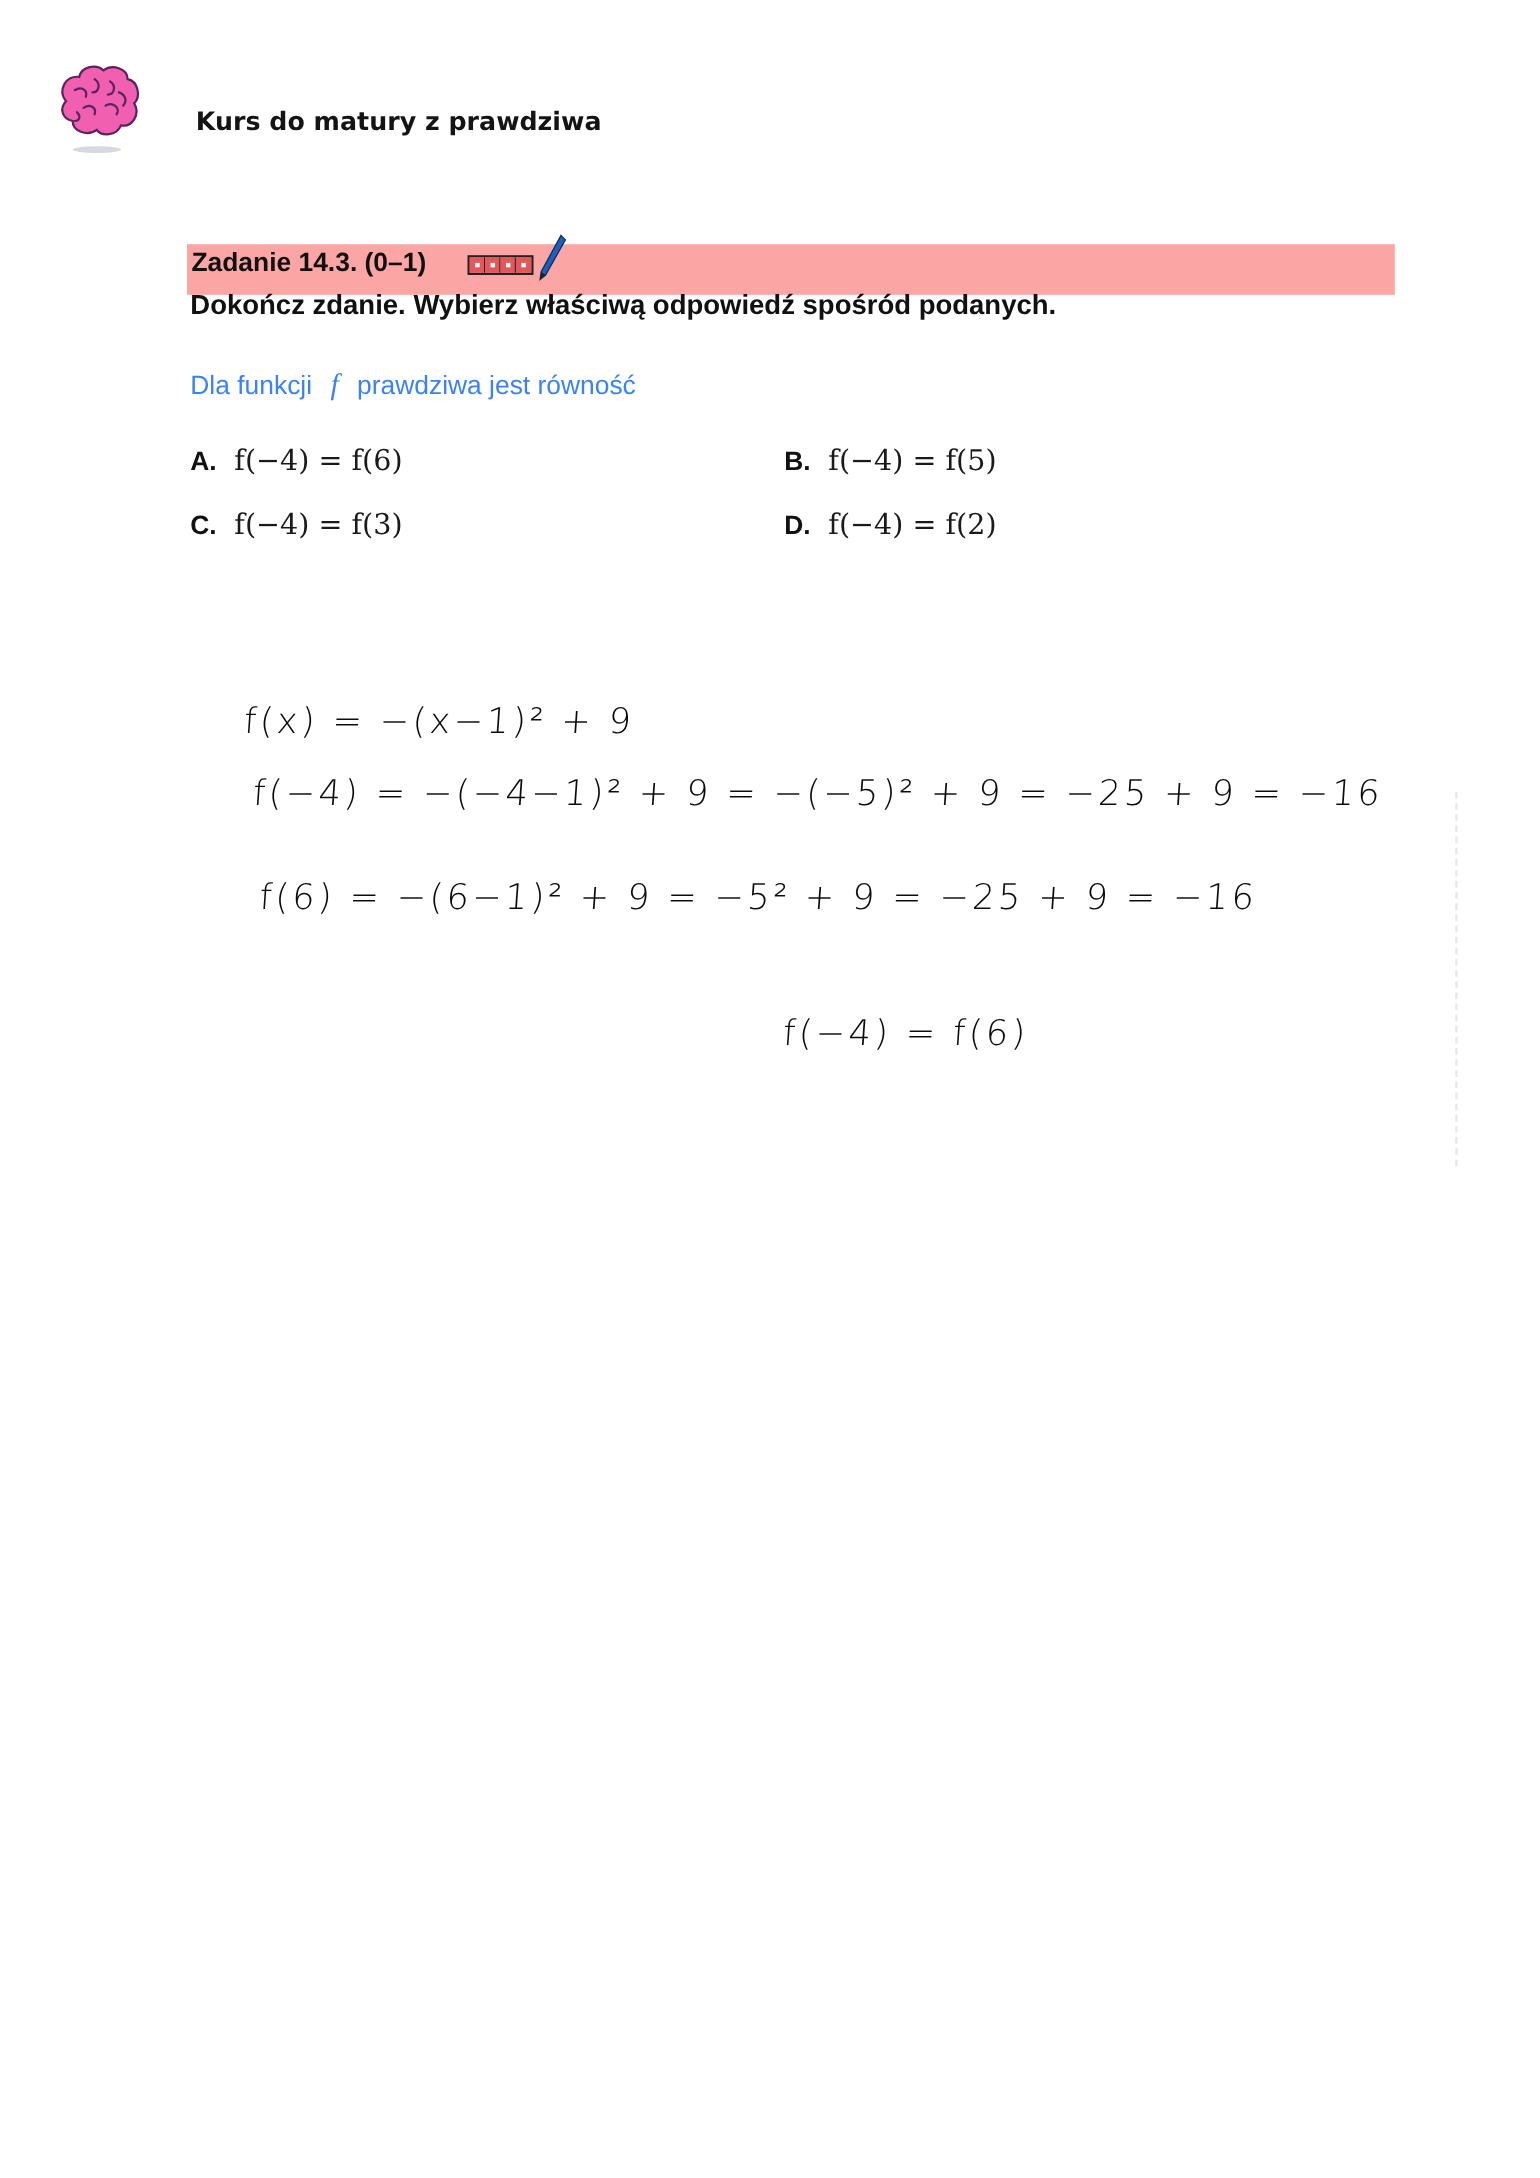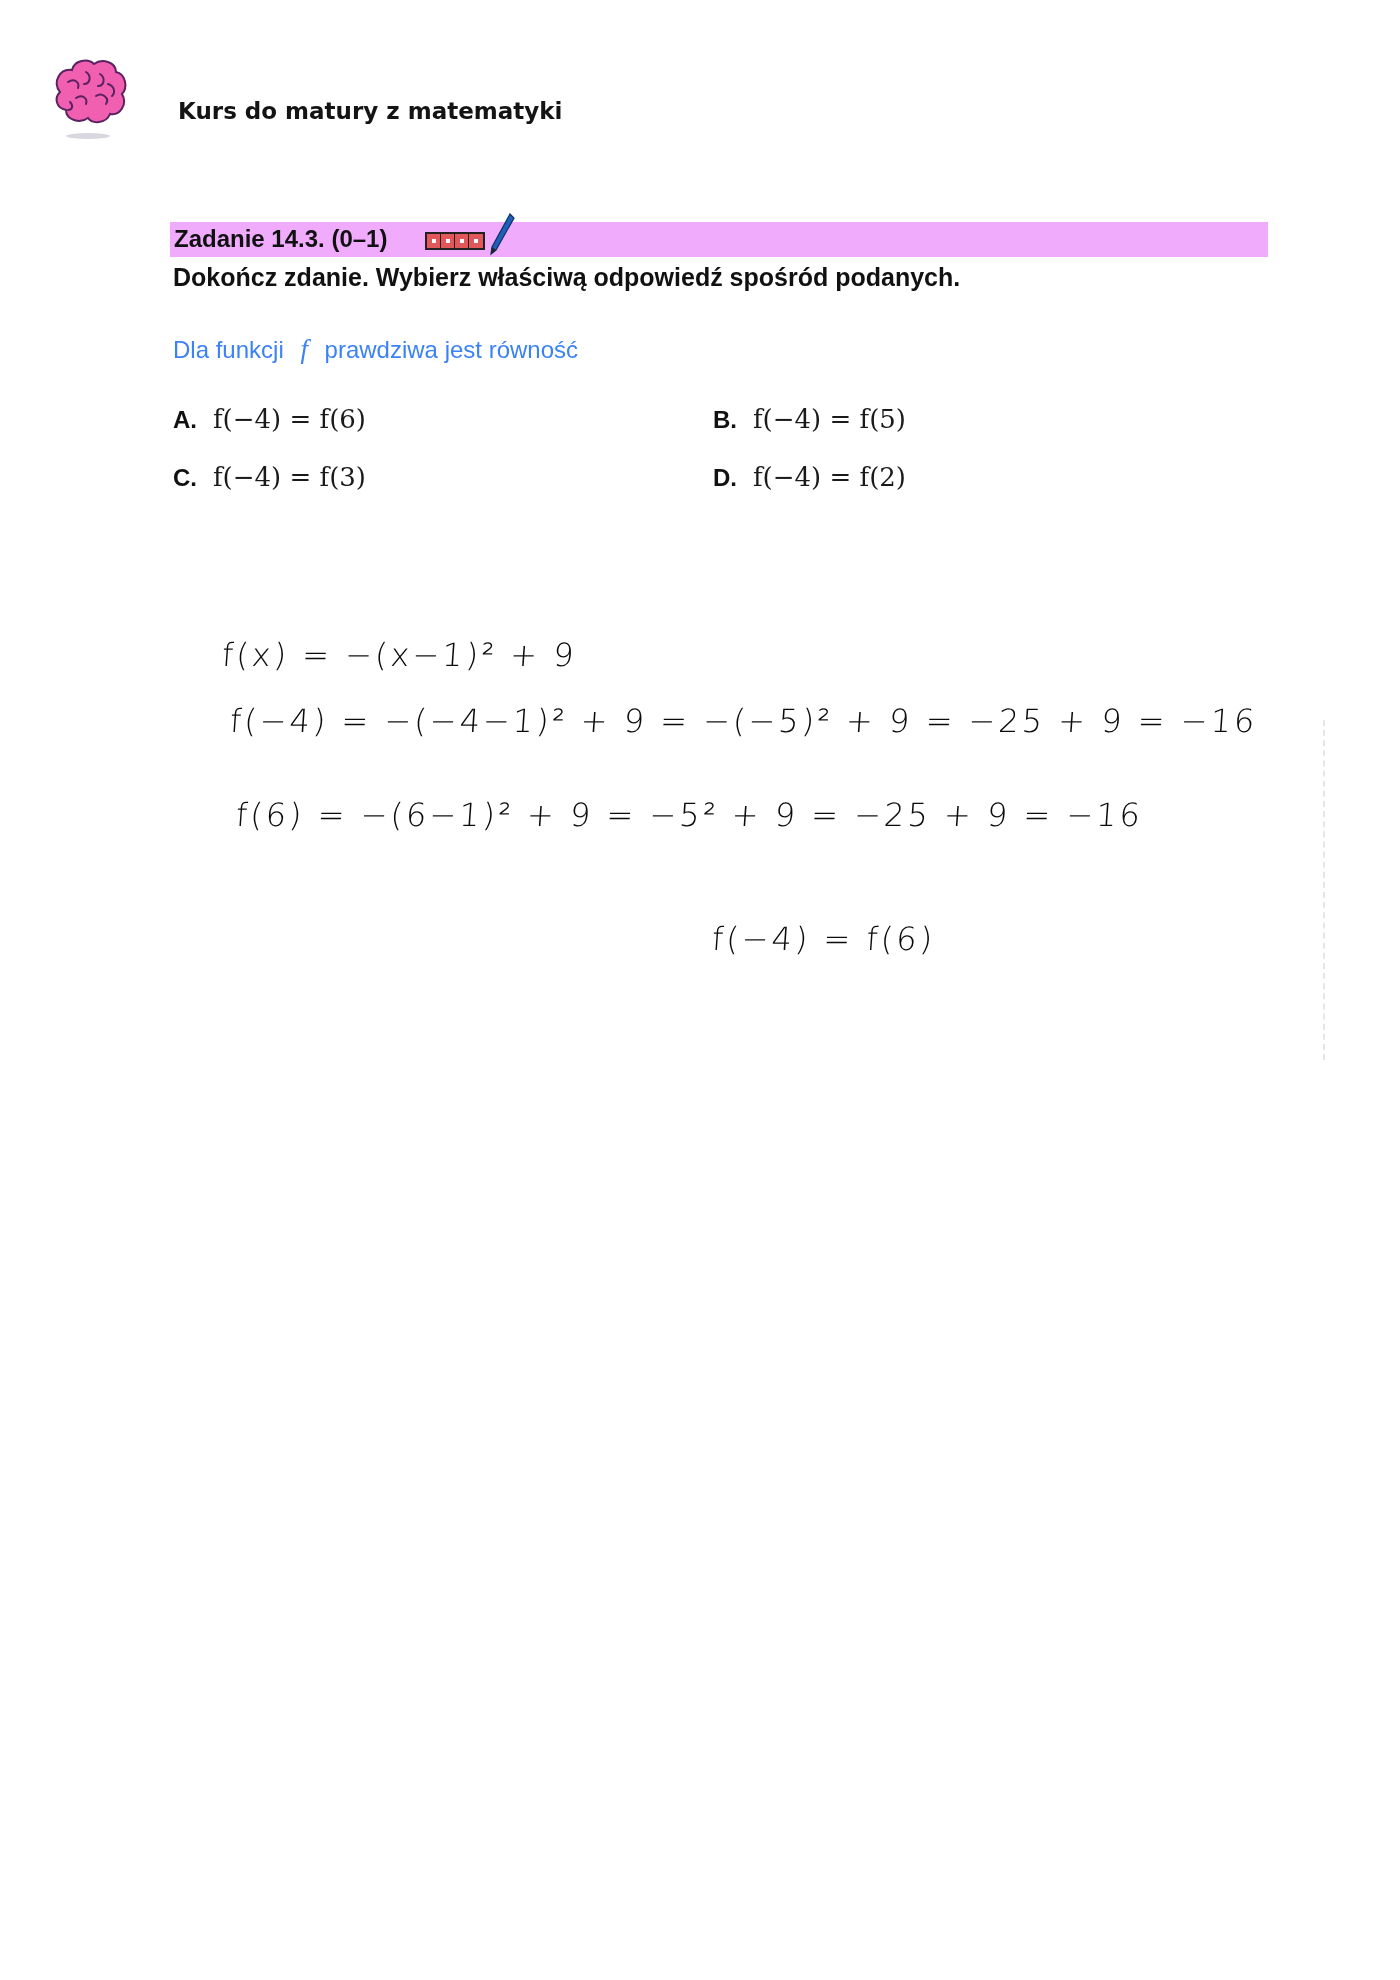--- a/index.html
+++ b/index.html
@@ -7,22 +7,22 @@
          font-family: "Liberation Sans", sans-serif; color: #111; }
 
   .brand { position: absolute; left: 40px; top: 48px; width: 560px; height: 100px; }
   .brand-icon { position: absolute; left: 6px; top: 4px; width: 84px; height: 90px; }
   .brand-title { position: absolute; left: 130px; top: 4px; font-family: "DejaVu Sans", sans-serif;
                  font-weight: bold; font-size: 36px; color: #6b6b6b; letter-spacing: 0.3px;
                  text-shadow: 0.5px 0.5px 0 #444, -0.5px 0 0 #999; }
   .brand-subtitle { position: absolute; left: 138px; top: 50px; font-family: "DejaVu Sans", sans-serif;
                     font-weight: bold; font-size: 23px; color: #141414; }
 
-  .task-bar { position: absolute; left: 170px; top: 222px; width: 1098px; height: 35px;
-              background: #f0abfc; }
+  .task-bar { position: absolute; left: 170px; top: 222px; width: 1098px; height: 46px;
+              background: #fca5a5; }
   .task-title { position: absolute; left: 4px; top: 3px; font-weight: bold; font-size: 24px; color: #111; }
   .diff-boxes { position: absolute; left: 255px; top: 10px; display: flex; gap: 0; border: 2px solid #222;
                 height: 14px; }
   .diff-box { width: 14px; height: 14px; background: #e2585a; border-right: 1px solid #222; position: relative; box-sizing: border-box; }
   .diff-box:last-child { border-right: none; }
   .diff-box::after { content: ""; position: absolute; left: 5px; top: 5px; width: 4px; height: 4px; background: #fff; }
   .pen-icon { position: absolute; left: 318px; top: -10px; width: 28px; height: 44px; }
 
   .instruction { position: absolute; left: 173px; top: 263px; font-weight: bold; font-size: 25px; color: #111; }
   .prompt { position: absolute; left: 173px; top: 334px; font-size: 24px; color: #3b82f6; }
@@ -48,21 +48,21 @@
 </style>
 </head>
 <body>
 
 <div class="brand">
   <svg class="brand-icon" viewBox="0 0 84 90">
     <ellipse cx="42" cy="84" rx="22" ry="3" fill="#d8d8e0"></ellipse>
     <path d="M14 40 C6 30 14 16 26 18 C28 8 42 6 48 12 C56 6 70 10 70 20 C80 22 82 36 76 42 C82 52 74 64 64 62 C60 72 46 72 42 66 C34 72 20 68 20 58 C10 56 8 46 14 40 Z" fill="#f05fb0" stroke="#5a2260" stroke-width="2"></path>
     <path d="M22 30 C28 26 34 30 32 36 M40 20 C46 24 44 32 38 32 M54 22 C60 26 58 34 52 34 M30 46 C36 42 42 46 40 52 M50 44 C56 40 64 46 60 52 M24 50 C28 54 26 58 22 58 M62 32 C68 34 70 40 66 44" fill="none" stroke="#5a2260" stroke-width="2" stroke-linecap="round"></path>
   </svg>
-  <div class="brand-subtitle">Kurs do matury z matematyki</div>
+  <div class="brand-subtitle">Kurs do matury z prawdziwa</div>
 </div>
 
 <div class="task-bar">
   <span class="task-title">Zadanie 14.3. (0–1)</span>
   <div class="diff-boxes">
     <div class="diff-box"></div>
     <div class="diff-box"></div>
     <div class="diff-box"></div>
     <div class="diff-box"></div>
   </div>

